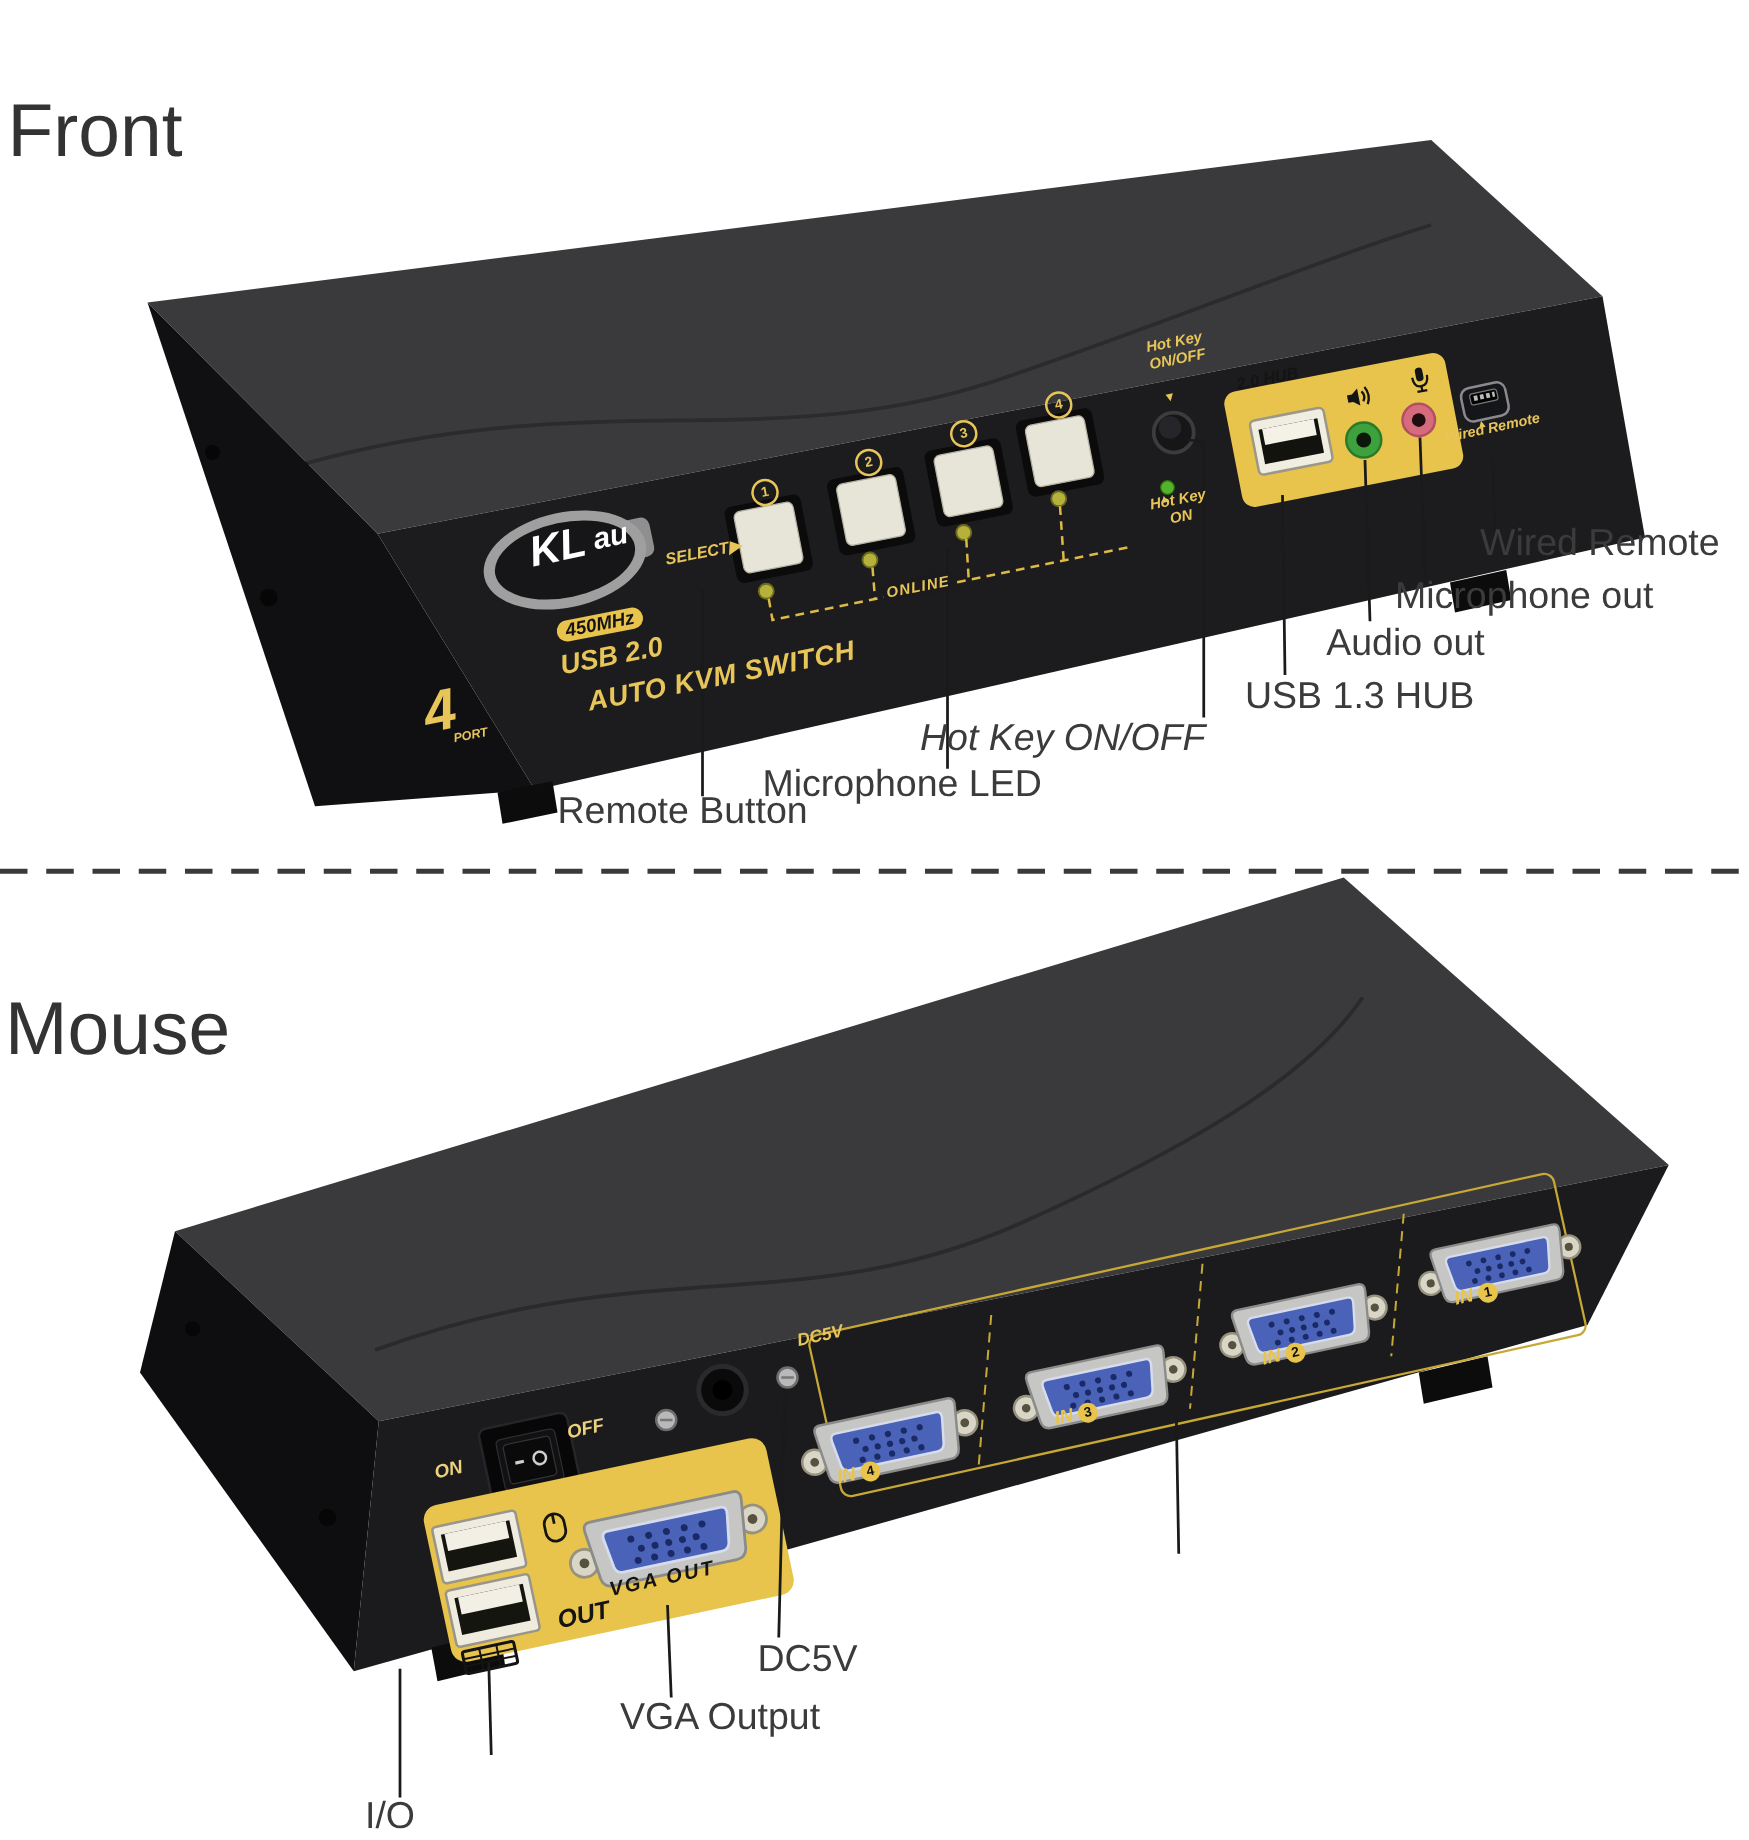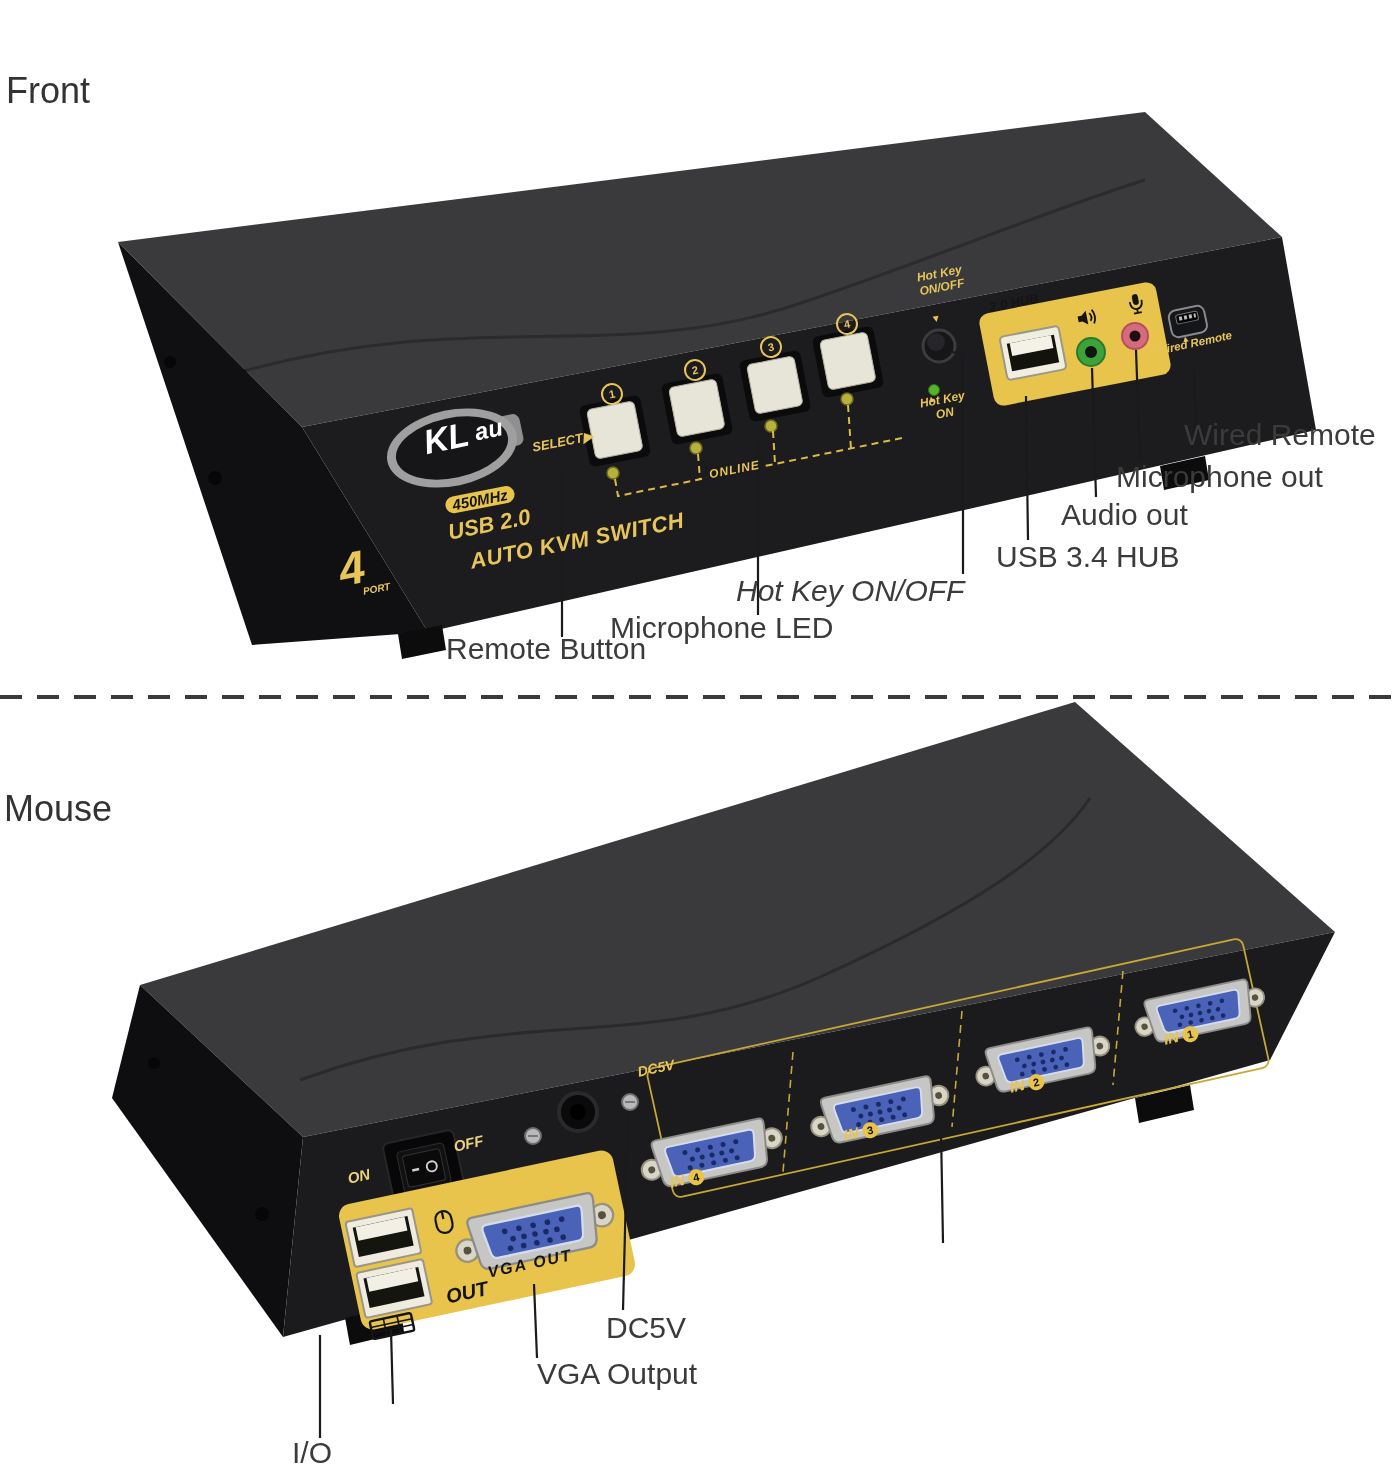--- a/index.html
+++ b/index.html
@@ -1,19 +1,19 @@
 <!DOCTYPE html>
 <html><head>
 <meta charset="utf-8">
 <style>
   html,body{margin:0;padding:0;background:#fff;}
   #canvas{position:relative;width:1399px;height:1472px;background:#ffffff;overflow:hidden;
           font-family:"Liberation Sans",sans-serif;}
   svg{position:absolute;left:0;top:0;}
-  .section-title{position:absolute;font-size:36px;color:#333;letter-spacing:0;}
+  .section-title{position:absolute;font-size:60px;color:#333;letter-spacing:0;}
   .lbl{position:absolute;font-size:30px;color:#3b3b3b;white-space:nowrap;}
   .dtx{position:absolute;font-weight:bold;font-style:italic;color:#E8C558;white-space:nowrap;
        transform-origin:left top;}
   .blk{color:#141414;}
   .numcircle{position:absolute;width:18px;height:18px;border:2px solid #E8C558;border-radius:50%;
        color:#E8C558;font-size:11px;font-weight:bold;text-align:center;line-height:18px;
        transform-origin:center;}
   .inlabel{position:absolute;display:flex;align-items:center;gap:4px;transform-origin:left top;}
   .inlabel .pfx{color:#E8C44C;font-weight:bold;font-style:italic;font-size:15px;}
   .inlabel .num{width:16px;height:16px;background:#E8C44C;border-radius:50%;color:#111;
@@ -217,27 +217,27 @@
     <line x1="941" y1="1130" x2="943" y2="1243"></line>
   </g>
 </svg>
 
 <div class="section-title" style="left:6px;top:70px;">Front</div>
 <div class="section-title" style="left:4px;top:788px;">Mouse</div>
 
 <div class="lbl" style="left:1184px;top:418px;">Wired Remote</div>
 <div class="lbl" style="left:1116px;top:460px;">Microphone out</div>
 <div class="lbl" style="left:1061px;top:498px;">Audio out</div>
-<div class="lbl" style="left:996px;top:540px;">USB 3.4 HUB</div>
+<div class="lbl" style="left:996px;top:540px;">USB 1.3 HUB</div>
 <div class="lbl" style="left:736px;top:574px;font-style:italic;">Hot Key ON/OFF</div>
 <div class="lbl" style="left:610px;top:611px;">Microphone LED</div>
 <div class="lbl" style="left:446px;top:632px;">Remote Button</div>
 
 <div class="lbl" style="left:606px;top:1311px;">DC5V</div>
-<div class="lbl" style="left:496px;top:1357px;margin-left:41px;">VGA Output</div>
+<div class="lbl" style="left:496px;top:1357px;">VGA Output</div>
 <div class="lbl" style="left:292px;top:1436px;">I/O</div>
 
 <div class="dtx" style="left:420px;top:424px;font-size:34px;color:#fff;transform:rotate(-12deg);">KL</div>
 <div class="dtx" style="left:472px;top:419px;font-size:24px;color:#fff;transform:rotate(-12deg);">au</div>
 <div class="dtx" style="left:531px;top:440px;font-size:13px;transform:rotate(-11deg);">SELECT▶</div>
 
 <div class="numcircle" style="left:601px;top:383px;transform:rotate(-11deg);">1</div>
 <div class="numcircle" style="left:684px;top:359px;transform:rotate(-11deg);">2</div>
 <div class="numcircle" style="left:760px;top:336px;transform:rotate(-11deg);">3</div>
 <div class="numcircle" style="left:836px;top:313px;transform:rotate(-11deg);">4</div>

